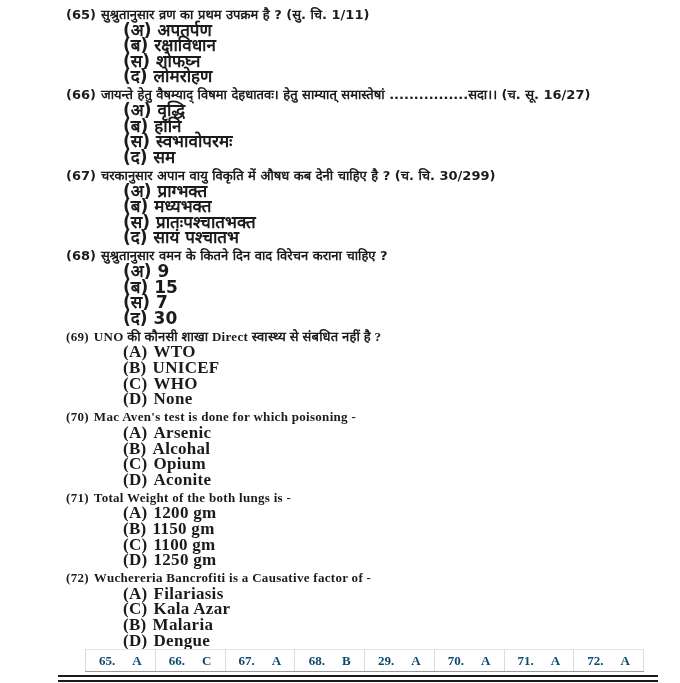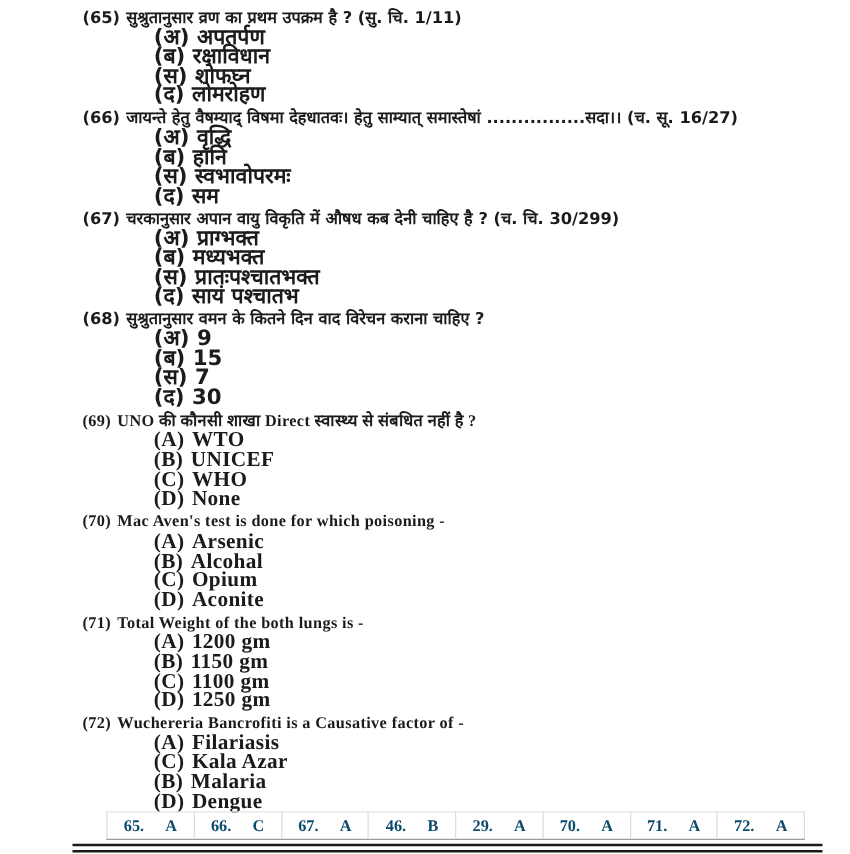--- a/index.html
+++ b/index.html
@@ -150,21 +150,21 @@
       </div>
     <div class="answer-cell">
         <span>66.</span>
         <span>C</span>
       </div>
     <div class="answer-cell">
         <span>67.</span>
         <span>A</span>
       </div>
     <div class="answer-cell">
-        <span>46.</span>
+        <span>68.</span>
         <span>B</span>
       </div>
     <div class="answer-cell">
         <span>29.</span>
         <span>A</span>
       </div>
     <div class="answer-cell">
         <span>70.</span>
         <span>A</span>
       </div>

